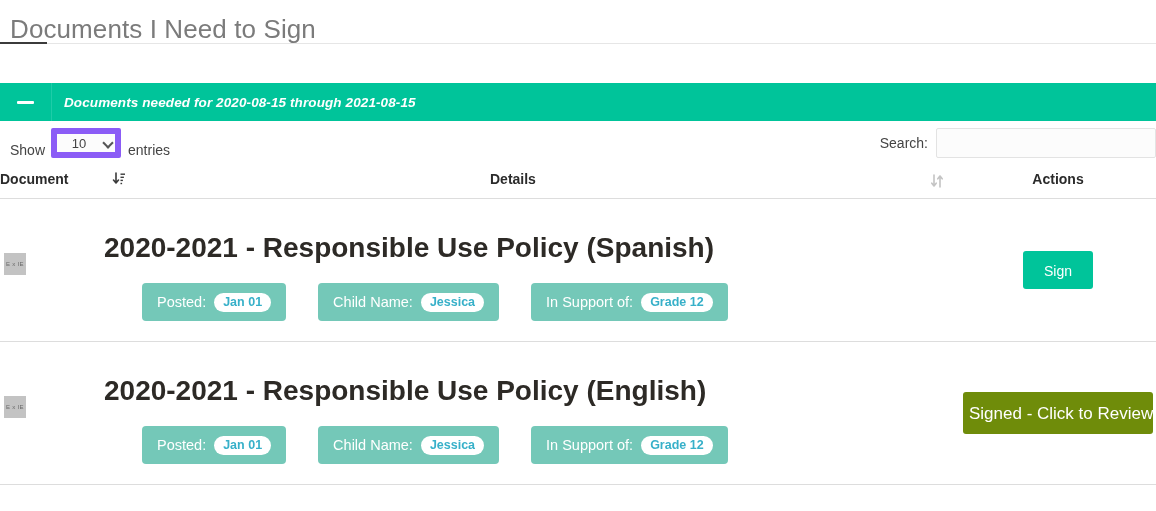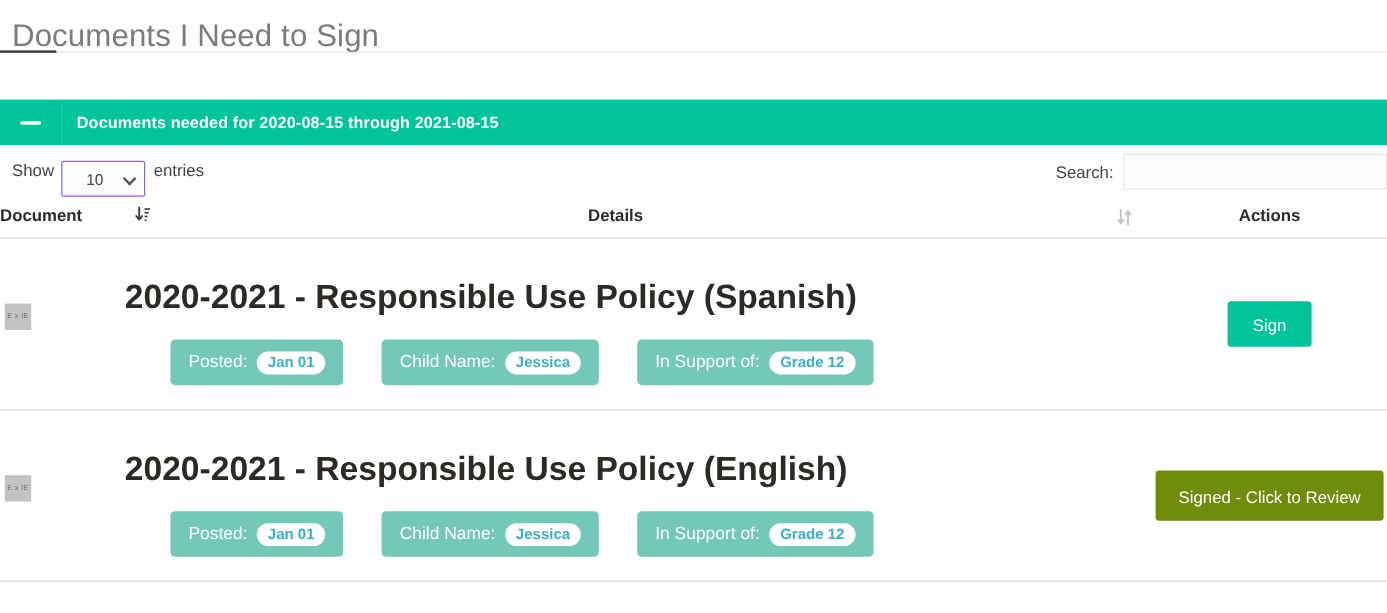--- a/index.html
+++ b/index.html
@@ -46,20 +46,21 @@
   
   .panel {
     margin-top: 39px;
   }
   .panel-heading {
     background: #00c49a;
     height: 38px;
     display: flex;
     align-items: center;
     color: #ffffff;
+    font-style: italic;
   }
   .collapse-btn {
     width: 52px;
     height: 38px;
     display: flex;
     align-items: center;
     justify-content: center;
     border-right: 1px solid #1ecca8;
     cursor: pointer;
     flex: 0 0 auto;
@@ -85,34 +86,34 @@
   }
 
   .dt-toolbar {
     height: 40px;
     position: relative;
     padding: 0 0 0 10px;
   }
   .dt-length {
     position: absolute;
     left: 10px;
-    top: 13px;
-    display: flex;
-    align-items: flex-start;
+    top: 7px;
+    display: flex;
+    align-items: flex-end;
     font-size: 14px;
     color: #444444;
   }
   .dt-length .lbl { padding-right: 6px; }
   .dt-length .lbl2 { padding-left: 7px; }
   .length-select {
     appearance: none;
     -webkit-appearance: none;
     width: 70px;
     height: 30px;
-    border: 1px solid #8b5cf6;
+    border: 6px solid #8b5cf6;
     border-radius: 2px;
     background: #fcfcfc;
     font-size: 13px;
     font-family: "Liberation Sans", sans-serif;
     color: #444444;
     text-align: center;
     text-align-last: center;
     padding-right: 14px;
     cursor: pointer;
   }
@@ -272,21 +273,21 @@
     background: #00c49a;
     width: 70px;
     height: 38px;
     line-height: 38px;
   }
   .btn-signed {
     background: #6f8c0a;
     width: 190px;
     height: 42px;
     line-height: 42px;
-    font-size: 14px;
+    font-size: 17px;
   }
 </style>
 </head>
 <body>
 
 <div class="page-head">
   <div class="page-title">Documents I Need to Sign</div>
   <div class="title-rule"></div>
   <div class="title-rule-accent"></div>
 </div>

